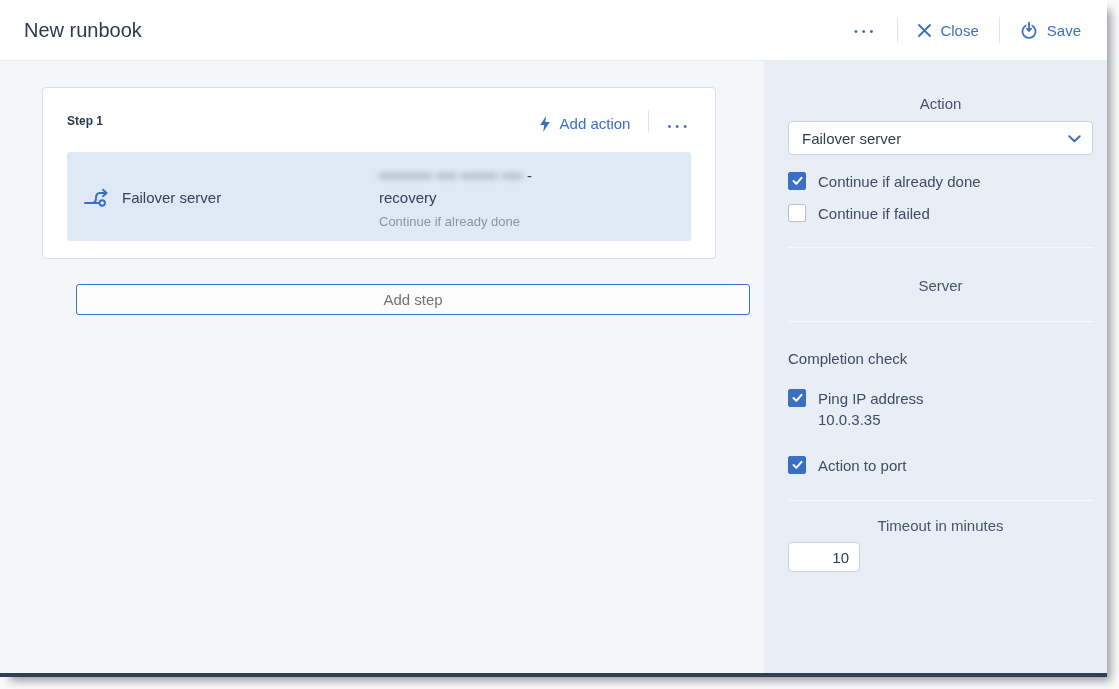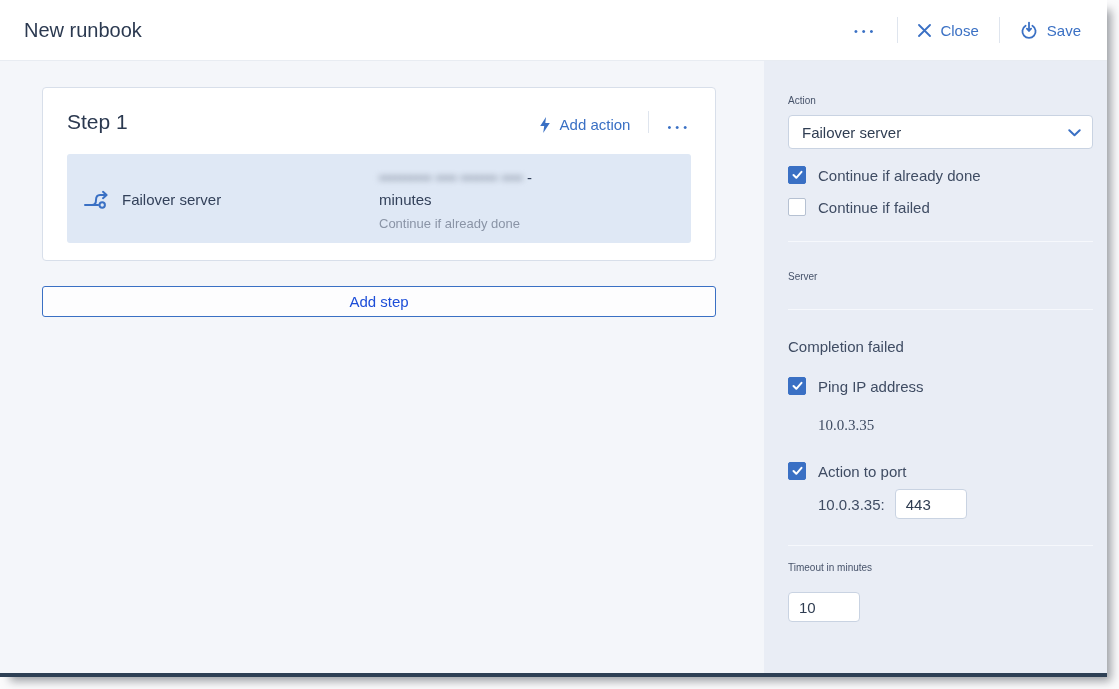--- a/index.html
+++ b/index.html
@@ -24,41 +24,41 @@
   .vdiv { width:1px; height:26px; background:#dfe5ee; margin:0 20px; }
   .vdiv-sm { width:1px; height:22px; background:#dfe5ee; margin:0 18px; }
 
   
   .body { flex:1; display:flex; min-height:0; }
   .main { width:764px; flex:none; background:#f4f6fa; padding:26px 0 0 42px; }
 
   .step-card { width:674px; background:#fff; border:1px solid #d8dfea; border-radius:4px;
                padding:22px 24px 17px 24px; }
   .card-head { display:flex; align-items:center; }
-  .step-title { font-size:21px; font-weight:normal; color:#2b3950; }
+  .step-title { font-size:12px; font-weight:bold; color:#2b3950; }
   .card-head-right { margin-left:auto; display:flex; align-items:flex-end; }
 
   .action-row { margin-top:20px; background:#dfe8f5; border-radius:3px;
                 display:flex; padding:12px 16px 10px 16px; min-height:83px; }
   .action-left { width:296px; flex:none; display:flex; align-items:center; gap:13px; }
   .action-name { font-size:15px; color:#33415a; }
   .action-right { flex:1; padding-top:1px; }
   .target-line { font-size:15px; color:#33415a; line-height:22px; white-space:nowrap; }
   .blurred { filter:blur(3.2px); color:#7b8596; }
   .action-note { font-size:13px; color:#8a94a6; line-height:18px; margin-top:4px; }
 
   .add-step { margin-top:25px; width:674px; height:31px; background:#fdfdfe;
-              border:1px solid #3a70c4; border-radius:3px; color:#1d4ed8; font-size:15px;
-              display:flex; align-items:center; justify-content:center; cursor:pointer; font-family:inherit; }
+              border:1px solid #3a70c4; border-radius:3px; color:#737373; font-size:15px;
+              display:flex; align-items:center; justify-content:center; cursor:pointer; font-family:inherit;margin-left:34px; }
 
   
   .panel { flex:1; background:#e9edf5; padding:0 14px 0 24px; overflow:hidden; }
   .panel-section { border-bottom:1px solid #f6f8fc; }
   .panel-section.last { border-bottom:none; }
-  .field-label { font-size:10px; color:#47536a; }
+  .field-label { font-size:15px; color:#47536a;text-align:center; }
 
   .select { position:relative; margin-top:9px; height:34px; background:#fff;
             border:1px solid #c9d3e2; border-radius:4px; display:flex; align-items:center;
             padding:0 34px 0 13px; font-size:15px; color:#2f3d52; cursor:pointer; }
   .select .sel-text { display:flex; align-items:center; white-space:nowrap; overflow:hidden; }
   .chev { position:absolute; right:11px; top:13px; }
 
   .cb-row { display:flex; align-items:center; gap:12px; font-size:15px; color:#3f4c63; cursor:pointer; }
   .cb { width:18px; height:18px; border-radius:2px; flex:none; display:flex; align-items:center; justify-content:center; }
   .cb.checked { background:#3a70c4; border:1px solid #3a70c4; }
@@ -73,25 +73,25 @@
   .port-line { display:flex; align-items:center; gap:10px; }
 
   
   .sec-action { padding:34px 0 25px 0; }
   .sec-action .cb-row-1 { margin-top:17px; }
   .sec-action .cb-row-2 { margin-top:14px; }
   .sec-server { padding:29px 0 27px 0; }
   .sec-completion { padding:28px 0 26px 0; }
   .sec-completion .heading { font-size:15px; color:#3f4c63; }
   .sec-completion .ping-row { margin-top:22px; }
-  .sec-completion .ping-value { margin-top:22px;font-family:Liberation Serif, serif; }
+  .sec-completion .ping-value { margin-top:4px; }
   .sec-completion .port-row { margin-top:28px; }
   .sec-completion .port-line { margin-top:9px; }
   .sec-timeout { padding:16px 0 0 0; }
-  .sec-timeout .text-input { margin-top:19px; }
+  .sec-timeout .text-input { margin-top:8px;text-align:right; }
 
   svg { display:block; }
 </style>
 </head>
 <body>
 
 <div class="screenshot">
   <div class="app">
 
     <div class="header">
@@ -153,21 +153,21 @@
                   <path d="M2 16 H15.2"></path>
                   <circle cx="19.2" cy="16" r="2.7"></circle>
                   <path d="M9 16 Q13 16 13 11 Q13 6 17 6 H23"></path>
                   <path d="M20 2.8 L23.6 6 L20 9.2"></path>
                 </svg>
               </span>
               <span class="action-name">Failover server</span>
             </div>
             <div class="action-right">
               <div class="target-line"><span class="blurred">•••••••••• •••• ••••••• ••••</span><span> -</span></div>
-              <div class="target-line">minutes</div>
+              <div class="target-line">recovery</div>
               <div class="action-note">Continue if already done</div>
             </div>
           </div>
         </div>
 
         <button class="add-step">Add step</button>
       </div>
 
       <div class="panel">
 
@@ -193,44 +193,40 @@
             <span class="cb unchecked"></span>
             <span>Continue if failed</span>
           </div>
         </div>
 
         <div class="panel-section sec-server">
           <div class="field-label">Server</div>
         </div>
 
         <div class="panel-section sec-completion">
-          <div class="heading">Completion failed</div>
+          <div class="heading">Completion check</div>
 
           <div class="cb-row ping-row">
             <span class="cb checked">
               <svg width="11" height="10" viewBox="0 0 11 10">
                   <path d="M1.5 5 L4.3 7.8 L9.5 1.8" fill="none" stroke="#fff" stroke-width="2" stroke-linecap="round" stroke-linejoin="round"></path>
                 </svg>
             </span>
             <span>Ping IP address</span>
           </div>
           <div class="value-text indent ping-value">10.0.3.35</div>
 
           <div class="cb-row port-row">
             <span class="cb checked">
               <svg width="11" height="10" viewBox="0 0 11 10">
                   <path d="M1.5 5 L4.3 7.8 L9.5 1.8" fill="none" stroke="#fff" stroke-width="2" stroke-linecap="round" stroke-linejoin="round"></path>
                 </svg>
             </span>
             <span>Action to port</span>
           </div>
-          <div class="port-line indent">
-            <span class="value-text">10.0.3.35:</span>
-            <input class="text-input" type="text" value="443" style="">
-          </div>
         </div>
 
         <div class="panel-section last sec-timeout">
           <div class="field-label">Timeout in minutes</div>
           <input class="text-input" type="text" value="10" style="">
         </div>
 
       </div>
     </div>
   </div>

